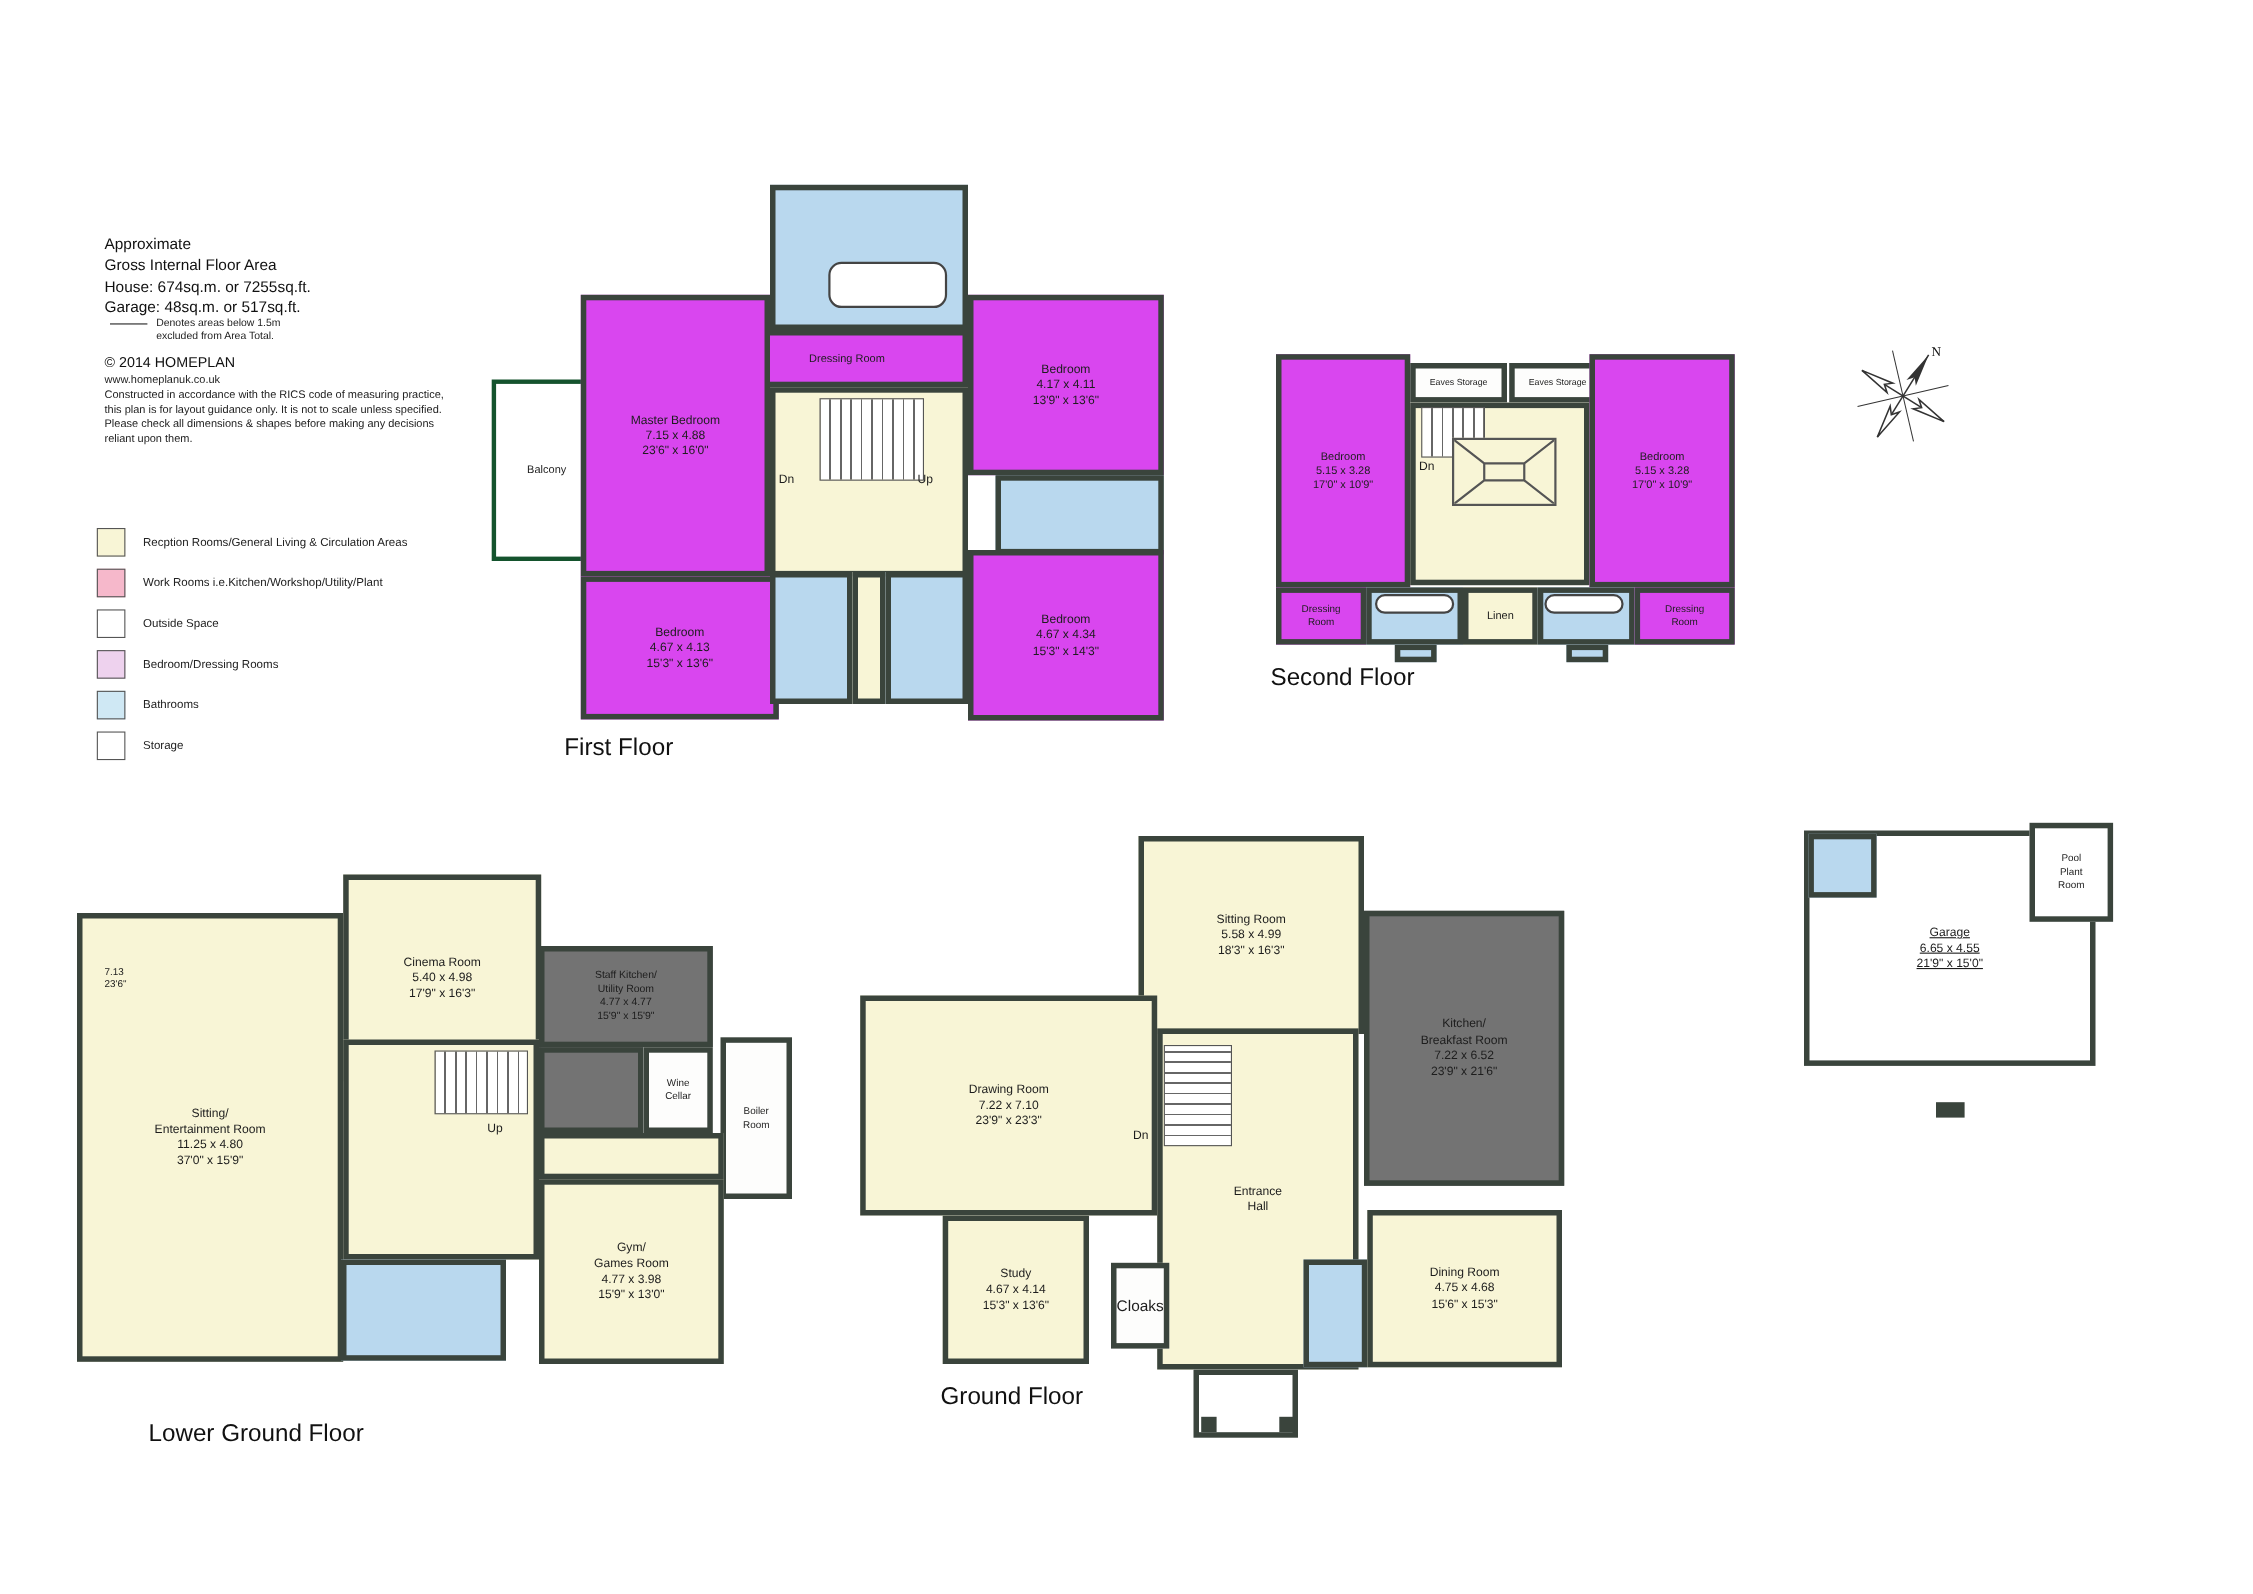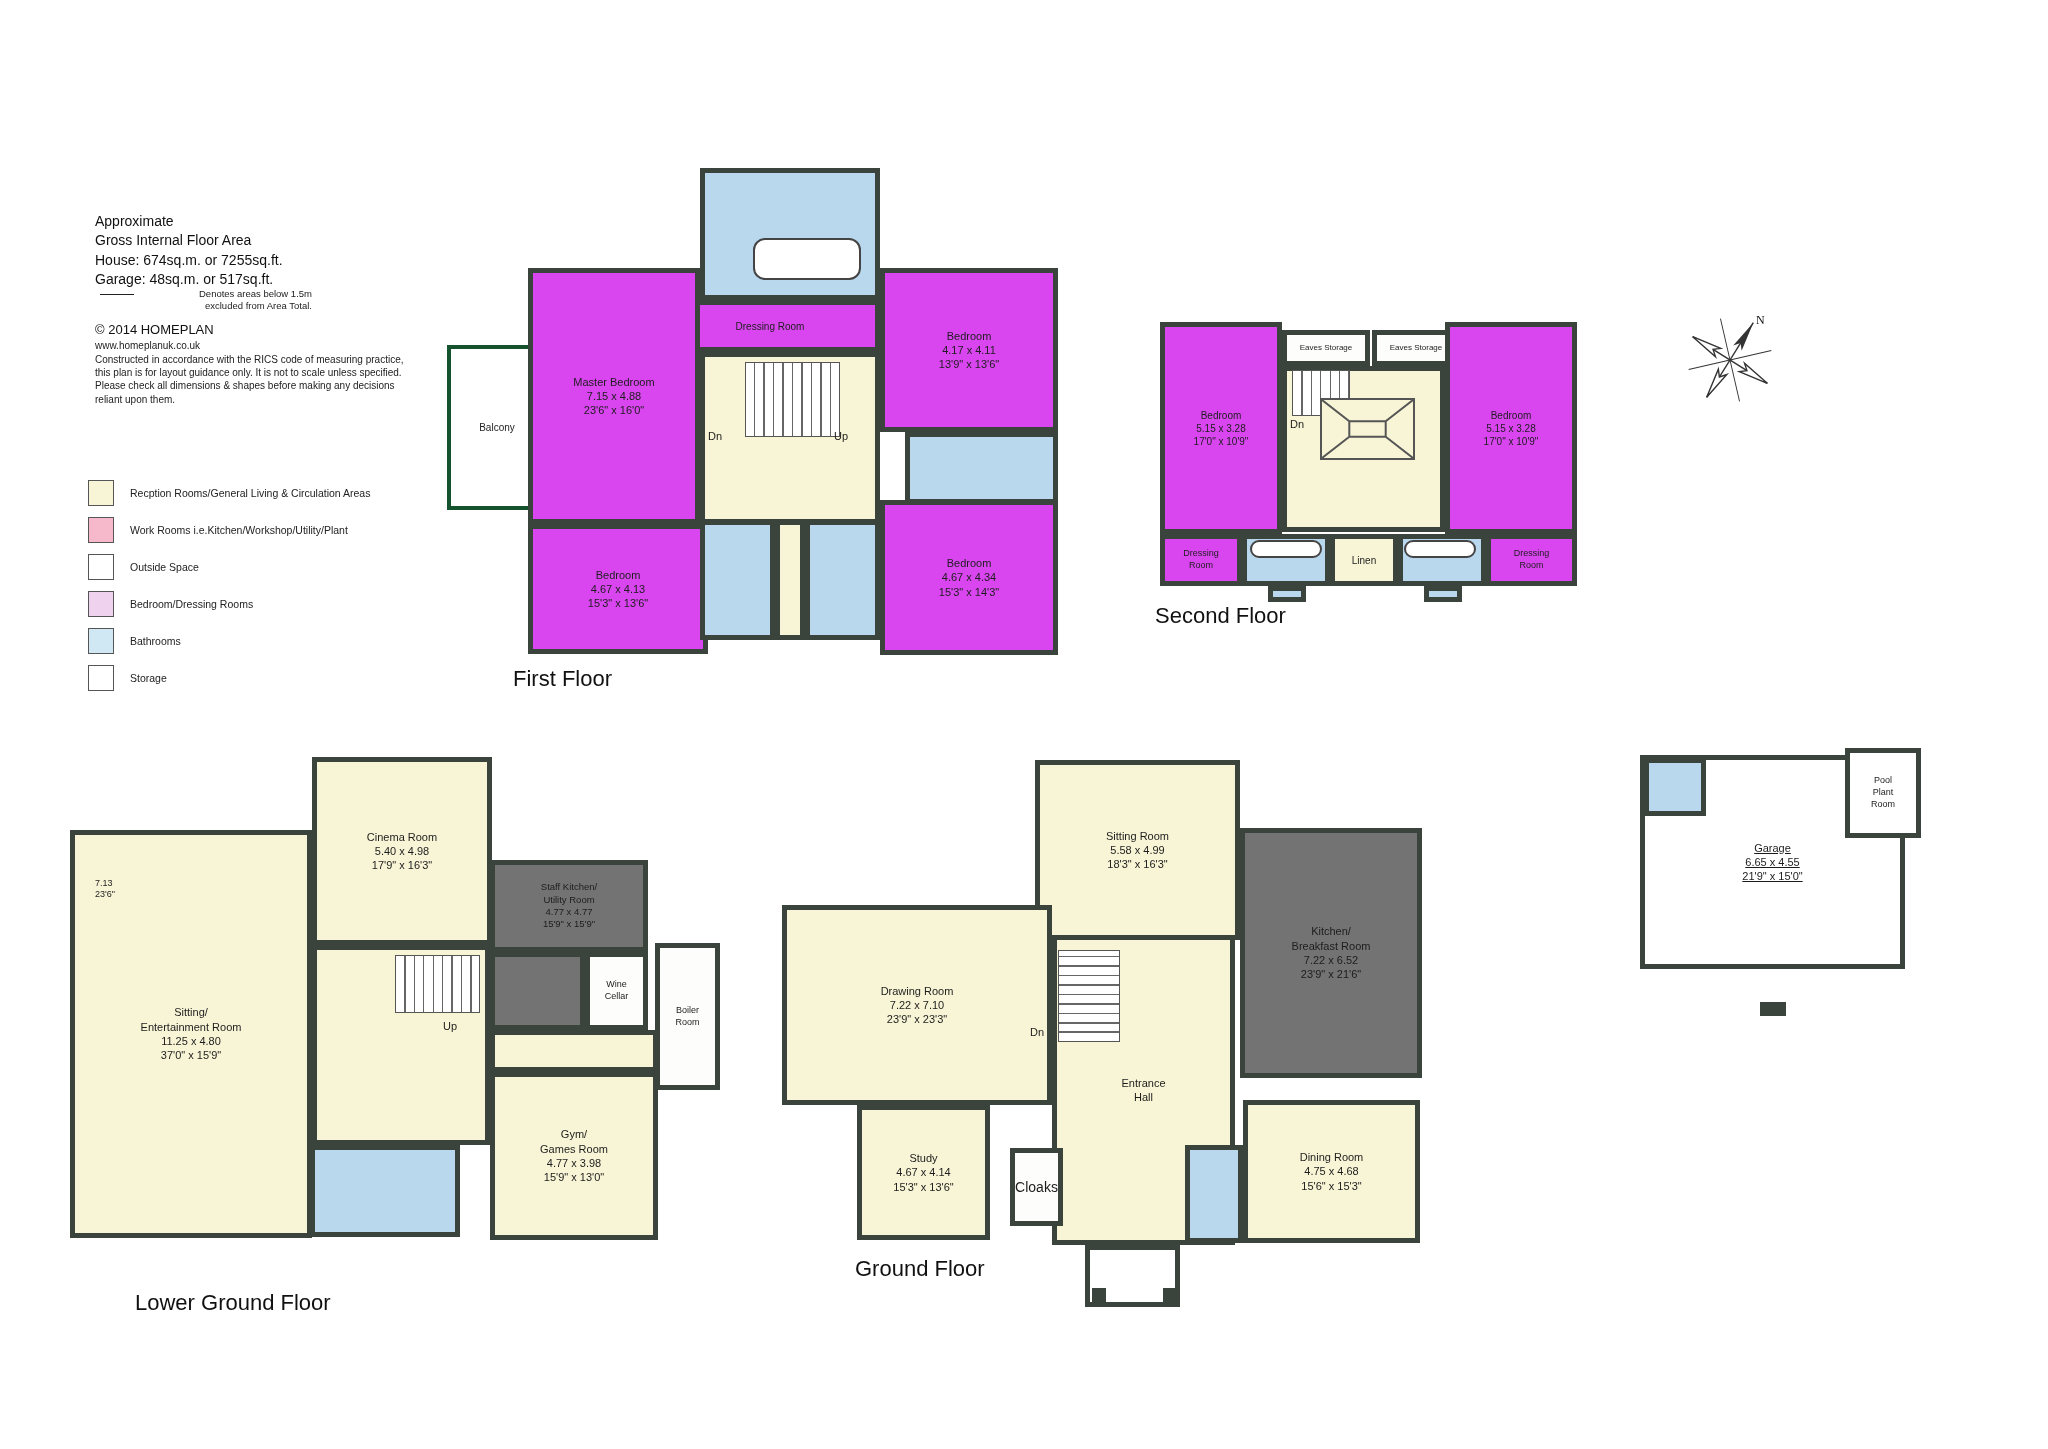--- a/index.html
+++ b/index.html
@@ -41,21 +41,21 @@
 
 <div class="hdr">
   <div>Approximate</div>
   <div>Gross Internal Floor Area</div>
   <div>House: 674sq.m. or 7255sq.ft.</div>
   <div>Garage: 48sq.m. or 517sq.ft.</div>
 </div>
 
 <div class="note-row">
   <div class="note-dash"></div>
-  <div class="note-txt" style="white-space:pre-line;text-align:right;">Denotes areas below 1.5m
+  <div class="note-txt" style="white-space:pre-line;">Denotes areas below 1.5m
 excluded from Area Total.</div>
 </div>
 
 <div class="copyright">© 2014 HOMEPLAN</div>
 <div class="website">www.homeplanuk.co.uk</div>
 <div class="disclaimer">Constructed in accordance with the RICS code of measuring practice, this plan is for layout guidance only. It is not to scale unless specified.  Please check all dimensions &amp; shapes before making any decisions reliant upon them.</div>
 
 <div class="legend">
   <div class="legend-row">
     <div class="legend-swatch" style="background: rgb(248, 245, 214);"></div>
@@ -175,21 +175,21 @@
     <div class="small-label" style="left: 1290px; top: 418px; font-size: 11px;">Dn</div>
     <div class="feat-outline" style="left: 1250px; top: 540px; width: 72px; height: 18px;"></div>
     <div class="feat-outline" style="left: 1404px; top: 540px; width: 72px; height: 18px;"></div>
     <div class="floor-title" style="left: 135px; top: 1290px;">Lower Ground Floor</div>
     <div class="room t-reception" style="left: 70px; top: 830px; width: 242px; height: 408px;">
       <div class="rlabel">Sitting/
 Entertainment Room
 11.25 x 4.80
 37'0" x 15'9"</div>
     </div>
-    <div class="room t-reception" style="left: 312px; top: 757px; width: 180px; height: 188px;">
+    <div class="room t-reception" style="left: 312px; top: 795px; width: 180px; height: 188px;">
       <div class="rlabel">Cinema Room
 5.40 x 4.98
 17'9" x 16'3"</div>
     </div>
     <div class="room t-reception" style="left: 312px; top: 945px; width: 178px; height: 200px;"></div>
     <div class="room t-work" style="left: 490px; top: 860px; width: 158px; height: 92px;">
       <div class="rlabel" style="font-size: 9.5px;">Staff Kitchen/
 Utility Room
 4.77 x 4.77
 15'9" x 15'9"</div>

